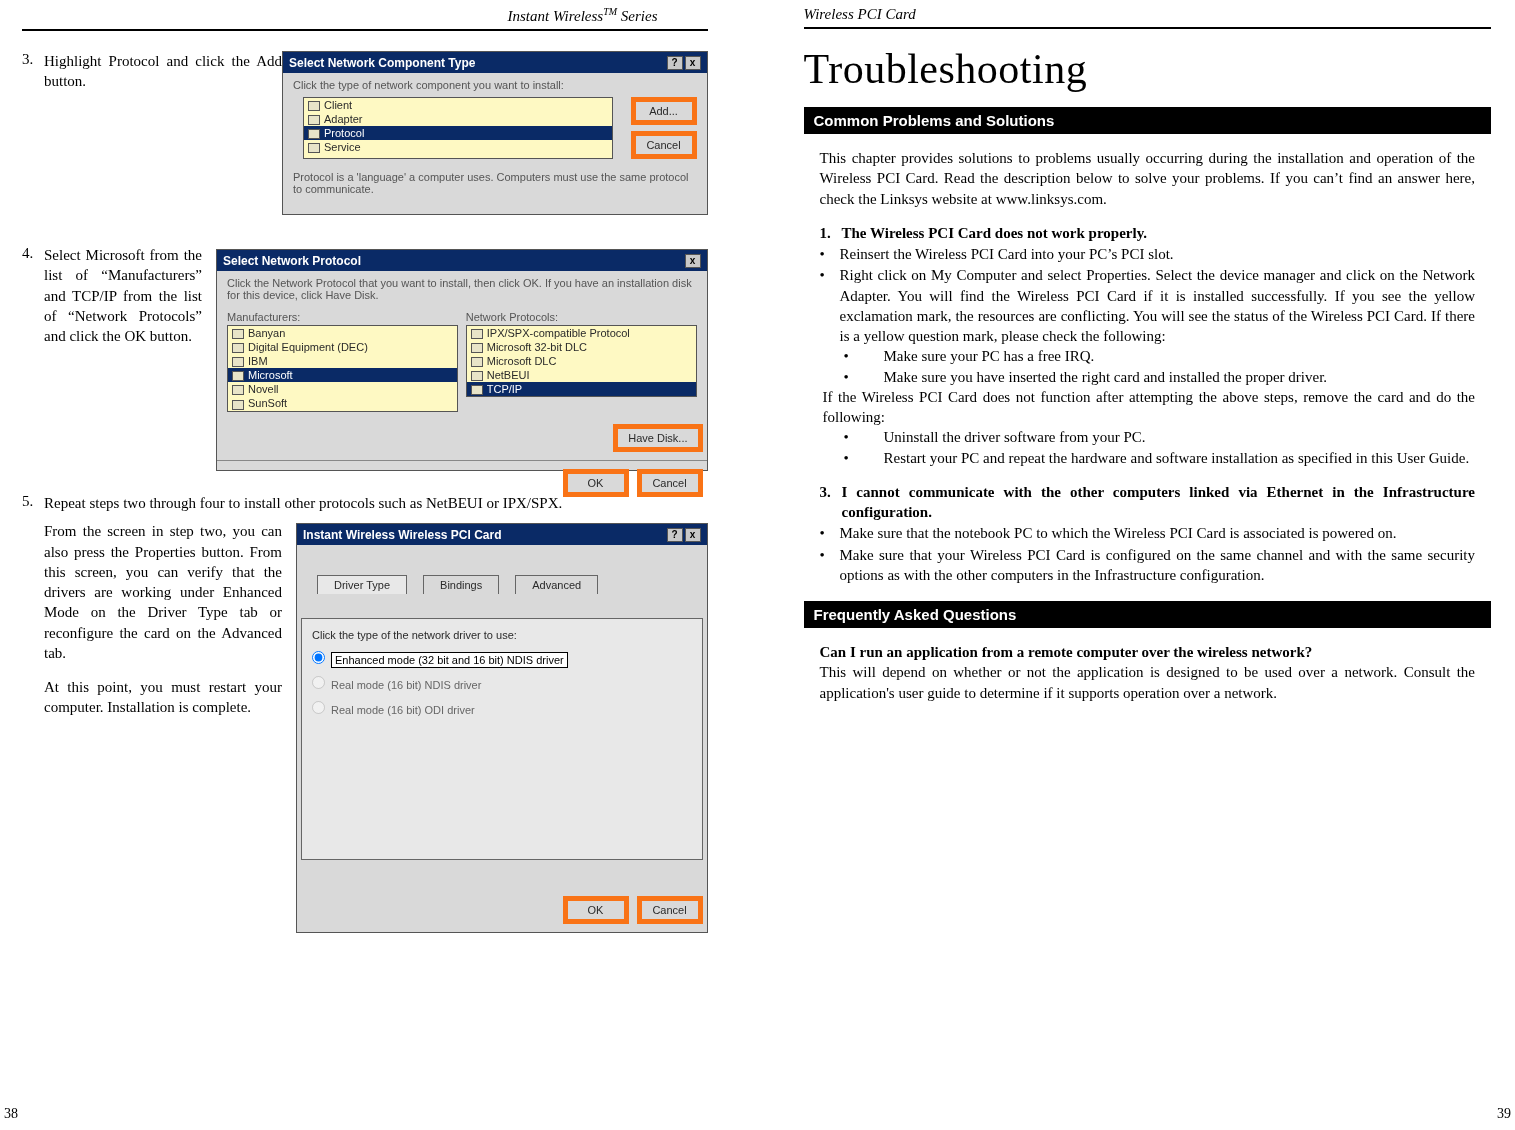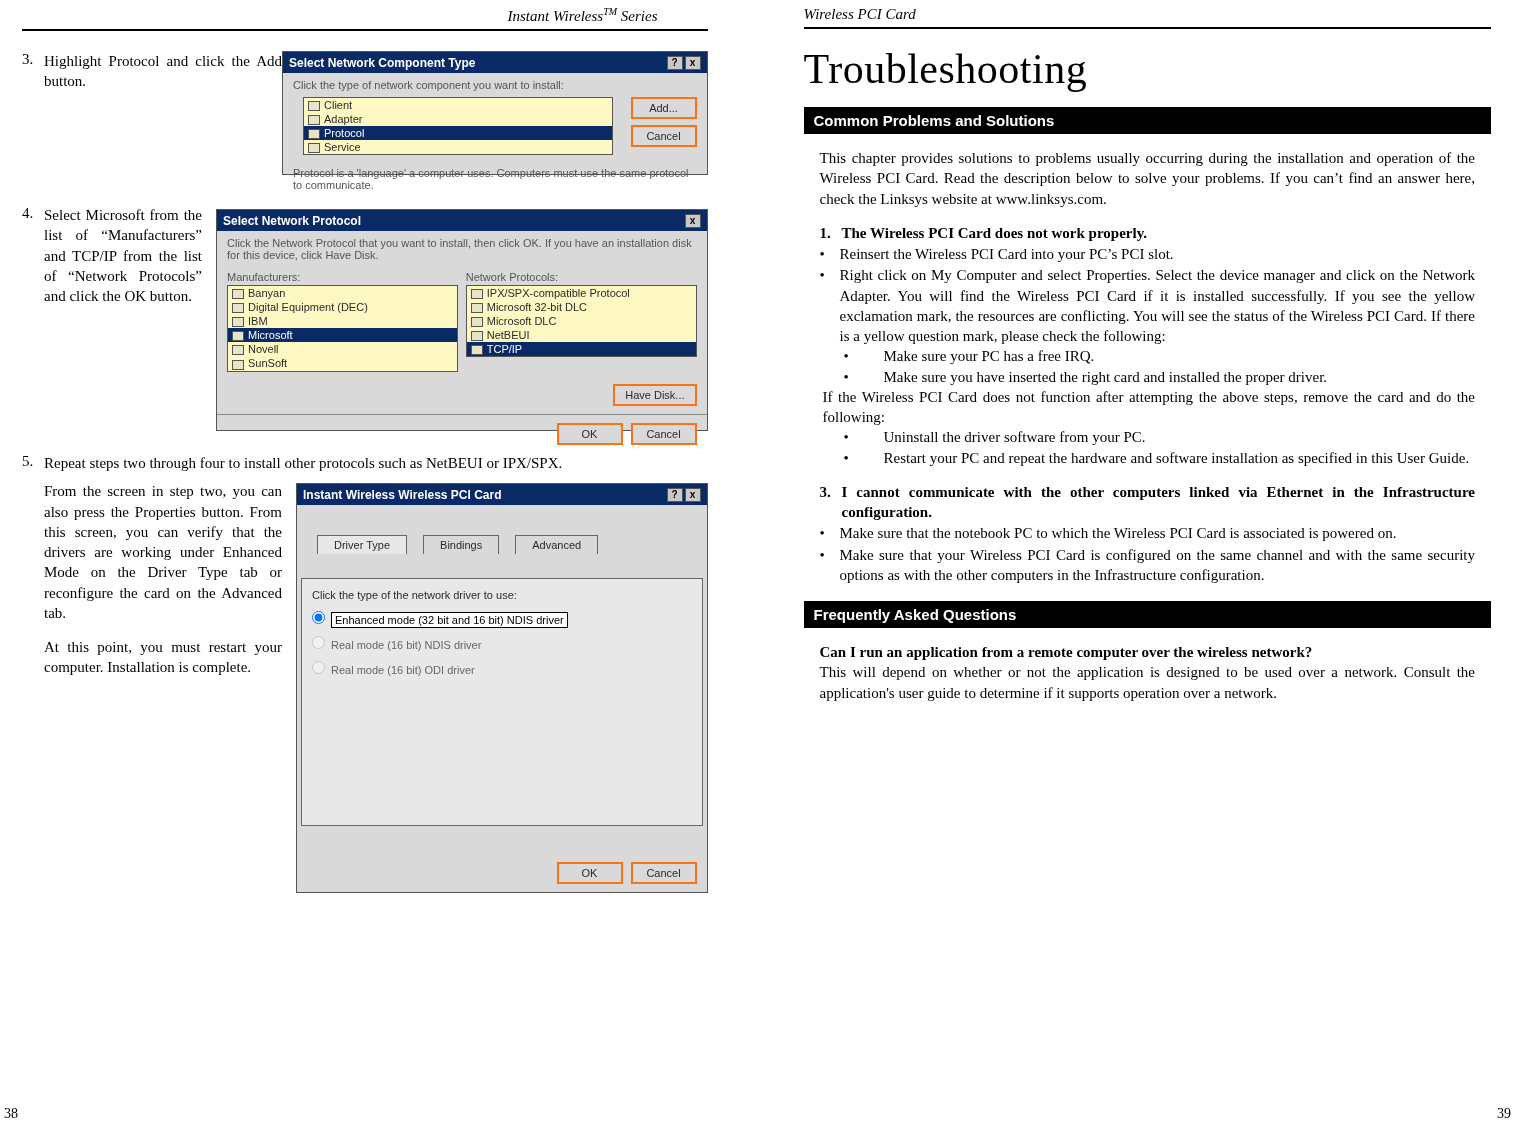--- a/index.html
+++ b/index.html
@@ -23,23 +23,23 @@
   .row5bot { display:flex; gap:14px; margin-top:6px; }
   .row5bot .col { width:260px; text-align:justify; line-height:1.35; }
   .fig { border:1px solid #555; background:#d9d9d9; flex:1; display:flex; flex-direction:column; font-family:Arial,sans-serif; font-size:12px; color:#2a2a2a; }
   .titlebar { background:#0a2a66; color:#fff; font-weight:bold; padding:3px 6px; display:flex; justify-content:space-between; align-items:center; }
   .titlebar .icons span { display:inline-block; width:16px; height:14px; background:#c9c9c9; border:1px solid #555; margin-left:2px; font-size:10px; text-align:center; line-height:12px; color:#000; }
   .dlgtxt { padding:6px 10px; font-size:11px; color:#555; }
   .listbox { background:#fef9c3; border:1px solid #555; margin:0 10px; }
   .li { padding:1px 4px; font-size:11px; }
   .li.sel { background:#0a2a66; color:#fff; }
   .icon-sq { display:inline-block; width:12px;height:10px;border:1px solid #555;background:#e8e4c8;margin-right:4px;vertical-align:middle;}
-  .btnrow { display:flex; justify-content:flex-end; gap:8px; padding:8px 10px; }
-  .btn { min-width:66px; padding:3px 10px; background:#d9d9d9; border:2px solid #f97316; font-size:11px; text-align:center; }
-  .fig1 { height:124px; }
+  .btnrow { display:flex; justify-content:flex-end; gap:8px; padding:8px 4px; }
+  .btn { min-width:66px; padding:3px 10px; background:#d9d9d9; border:5px solid #f97316; font-size:11px; text-align:center; }
+  .fig1 { height:164px; }
   .fig2 { height:222px; margin-top:4px; }
   .fig3 { height:410px; margin-top:2px;gap:24px; }
   .twocol { display:flex; gap:8px; margin:4px 10px; }
   .colhead { font-size:11px; color:#555; margin-bottom:2px;}
   .tabs { display:flex; margin:6px 4px 0 4px; }
   .tab { padding:3px 16px; border:1px solid #666; background:#d9d9d9; font-size:11px; border-bottom:none;margin-left:16px;}
   .tab.a { background:#e8e8e8; }
   .tabbody { border:1px solid #666; background:#e8e8e8; margin:0 4px 4px 4px; flex:1; padding:10px; font-size:11px;}
   .radio { margin:10px 0; color:#666;}
   .radio input { margin-right:6px;}

